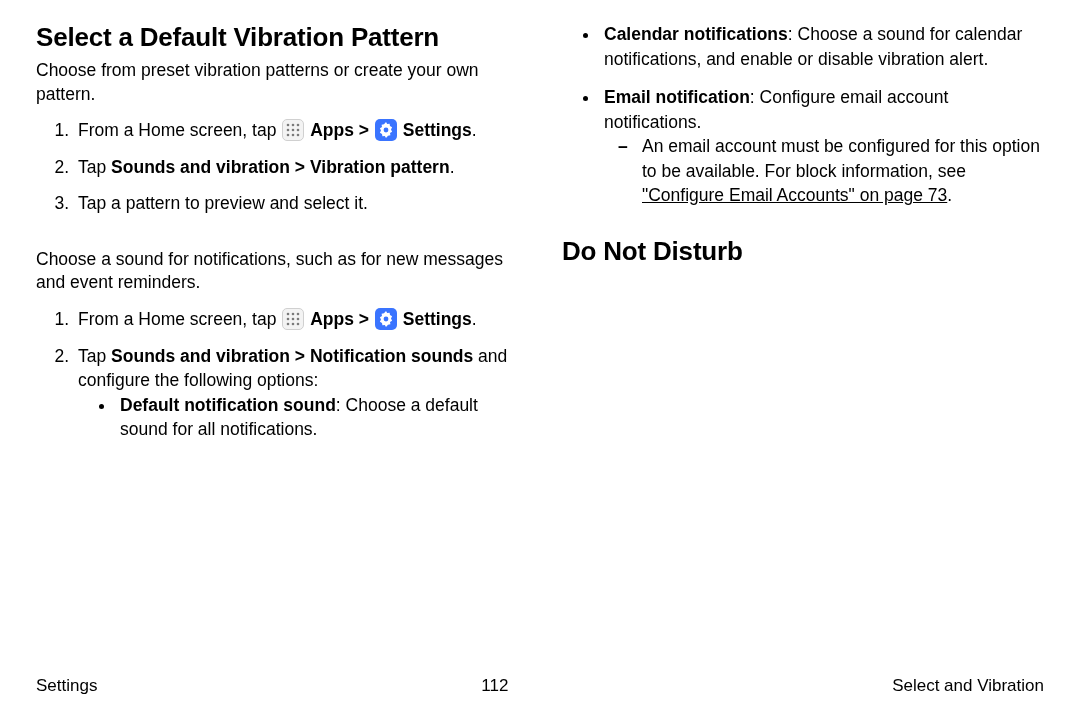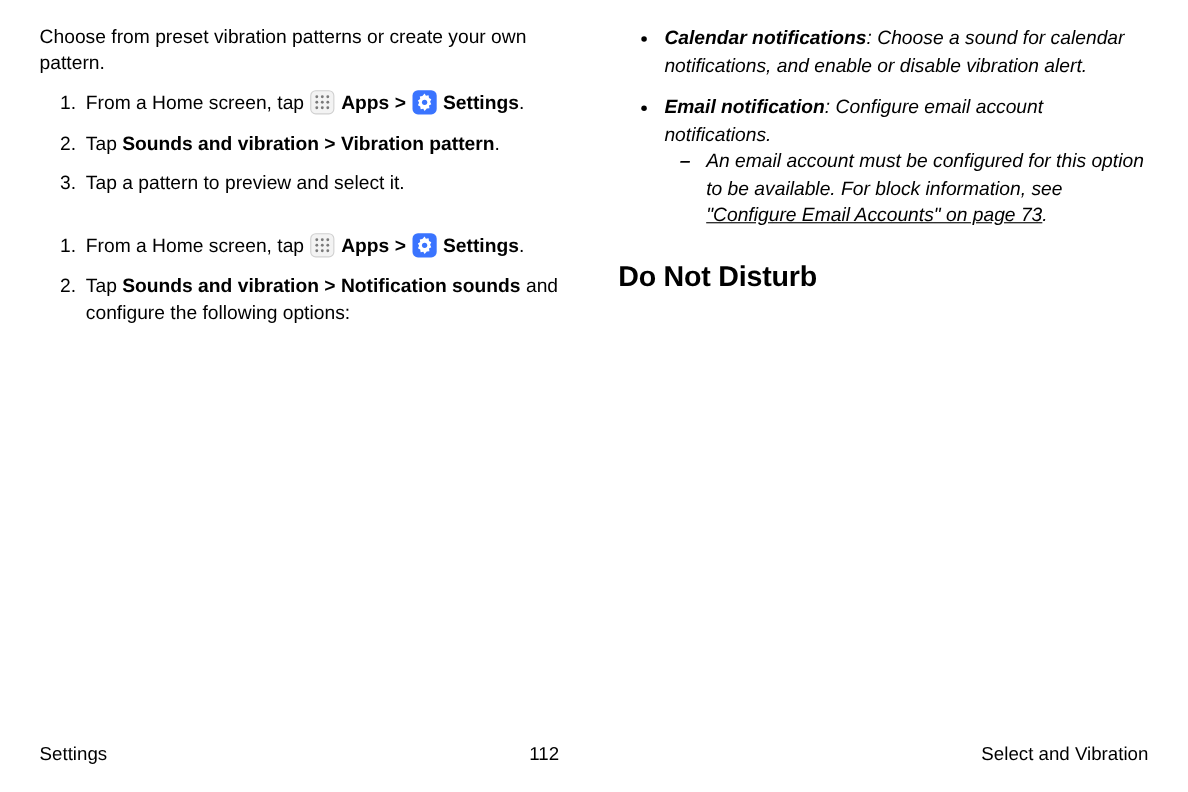--- a/index.html
+++ b/index.html
@@ -45,21 +45,20 @@
   }
   ul.bullets {
     list-style: disc;
     padding-left: 38px;
     font-size: 17.5px;
   }
   ul.bullets > li {
     padding-left: 4px;
     margin-bottom: 14px;
     line-height: 1.4;
-    font-style: italic;
   }
   ul.dashes {
     list-style: none;
     padding-left: 34px;
     font-size: 17.5px;
   }
   ul.dashes > li {
     position: relative;
     padding-left: 4px;
     margin-bottom: 14px;
@@ -104,20 +103,21 @@
   }
   .section-gap { height: 14px; }
 </style>
 </head>
 <body>
 
 <div class="columns">
 
   <div class="col">
 
+    <div class="h2">Select a Default Vibration Pattern</div>
     <div class="para">Choose from preset vibration patterns or create your own pattern.</div>
 
     <ol class="steps">
       <li>
         <span>From a Home screen, tap </span><span class="icon icon-apps"><svg width="14" height="14" viewBox="0 0 14 14">
               <g fill="#7a7a7a">
                 <circle cx="2" cy="2" r="1.3"></circle>
                 <circle cx="7" cy="2" r="1.3"></circle>
                 <circle cx="12" cy="2" r="1.3"></circle>
                 <circle cx="2" cy="7" r="1.3"></circle>
@@ -139,20 +139,21 @@
       <li>
         <span>Tap </span><span class="b">Sounds and vibration &gt; Vibration pattern</span><span>.</span>
       </li>
       <li>
         <span>Tap a pattern to preview and select it.</span>
       </li>
     </ol>
 
     <div class="section-gap"></div>
 
+    <div class="para">Choose a sound for notifications, such as for new messages and event reminders.</div>
 
     <ol class="steps">
       <li>
         <span>From a Home screen, tap </span><span class="icon icon-apps"><svg width="14" height="14" viewBox="0 0 14 14">
               <g fill="#7a7a7a">
                 <circle cx="2" cy="2" r="1.3"></circle>
                 <circle cx="7" cy="2" r="1.3"></circle>
                 <circle cx="12" cy="2" r="1.3"></circle>
                 <circle cx="2" cy="7" r="1.3"></circle>
                 <circle cx="7" cy="7" r="1.3"></circle>
@@ -165,20 +166,25 @@
         <span class="b">Apps</span><span class="chev"> &gt; </span><span class="icon icon-settings"><svg width="18" height="18" viewBox="0 0 18 18">
               <g fill="#fff">
                 <path d="M9 1l1.2 2.1 2.4-.4.4 2.4L15.1 6.3 14 8.5l1.1 2.2-2.1 1.2.4 2.4-2.4.4L9 17l-1.2-2.1-2.4.4-.4-2.4L2.9 11.7 4 9.5 2.9 7.3 5 6.1l-.4-2.4 2.4-.4z"></path>
                 <circle cx="9" cy="9" r="2.4" fill="#3a74ff"></circle>
               </g>
             </svg></span>
         <span class="b">Settings</span><span>.</span>
       </li>
       <li>
         <span>Tap </span><span class="b">Sounds and vibration &gt; Notification sounds</span><span> and configure the following options:</span>
+        <ul class="bullets">
+          <li>
+            <span class="b">Default notification sound</span><span>: Choose a default sound for all notifications.</span>
+          </li>
+        </ul>
       </li>
     </ol>
 
   </div>
 
   <div class="col">
 
     <ul class="bullets">
       <li>
         <span class="b">Calendar notifications</span><span>: Choose a sound for calendar notifications, and enable or disable vibration alert.</span>

